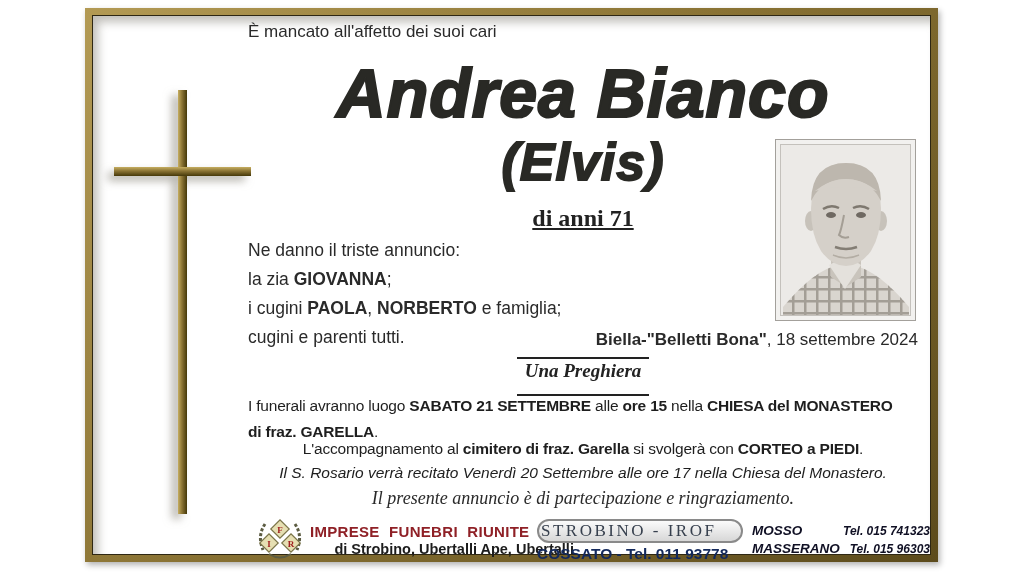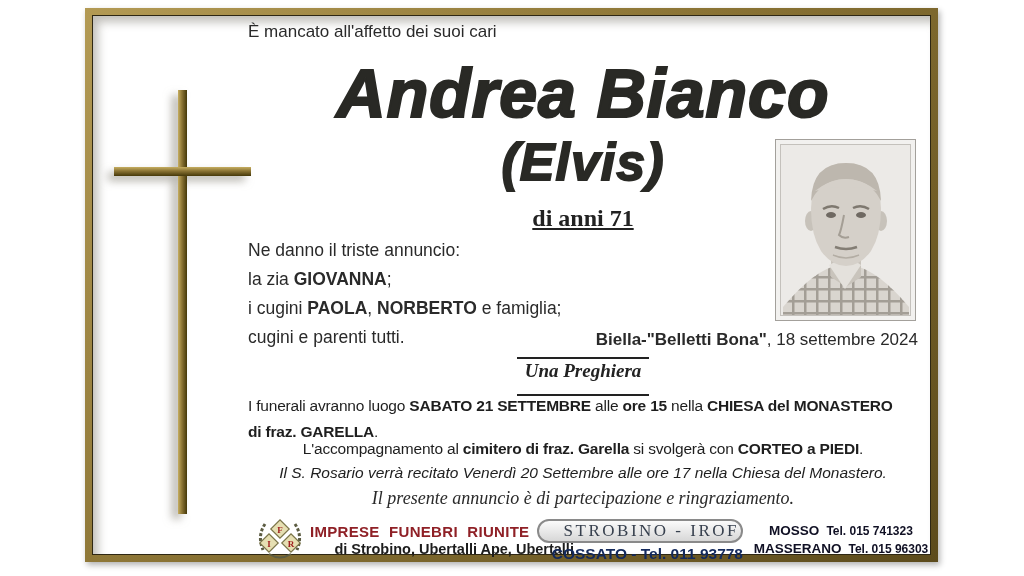--- a/index.html
+++ b/index.html
@@ -54,29 +54,29 @@
     font-size:18px;color:#2a2a2a;}
   
   .photo{position:absolute;left:775px;top:139px;width:141px;height:182px;}
   
   .footer-logo{position:absolute;left:255px;top:516px;width:50px;height:48px;}
   .company{position:absolute;left:310px;top:523px;}
   .company-name{font-size:15px;font-weight:700;color:#8f2026;letter-spacing:0.3px;word-spacing:5px;white-space:nowrap;}
   .company-suffix{font-size:13px;}
   .company-sub{font-family:Liberation Sans, sans-serif;font-size:14.5px;font-weight:700;color:#1c1c1c;
     text-align:right;margin-top:1px;white-space:nowrap;}
-  .office{position:absolute;left:537px;top:519px;width:206px;text-align:right;}
+  .office{position:absolute;left:537px;top:519px;width:206px;text-align:left;}
   .office-box{
     border:2px solid #8a8a8a;border-radius:12px;background:linear-gradient(#fbfbfb,#d7d7d7);
     font-family:"Liberation Serif",serif;font-size:17px;letter-spacing:2.5px;color:#37404e;
     line-height:20px;padding:0 2px;white-space:nowrap;
   }
   .office-city{margin-top:2px;font-size:15.5px;font-weight:700;color:#13295c;white-space:nowrap;}
   .contacts{position:absolute;left:752px;top:522px;width:178px;color:#101024;}
-  .contact-row{display:flex;justify-content:center;align-items:baseline;gap:7px;line-height:18px;white-space:nowrap;}
+  .contact-row{display:flex;justify-content:space-between;align-items:baseline;gap:7px;line-height:18px;white-space:nowrap;font-style:italic;}
   .contact-city{font-size:13.5px;font-weight:700;}
   .contact-tel{font-size:12px;font-weight:700;}
 </style>
 </head>
 <body>
 
 <div class="page">
 
   <div class="frame">
     <div class="frame-inner"></div>

